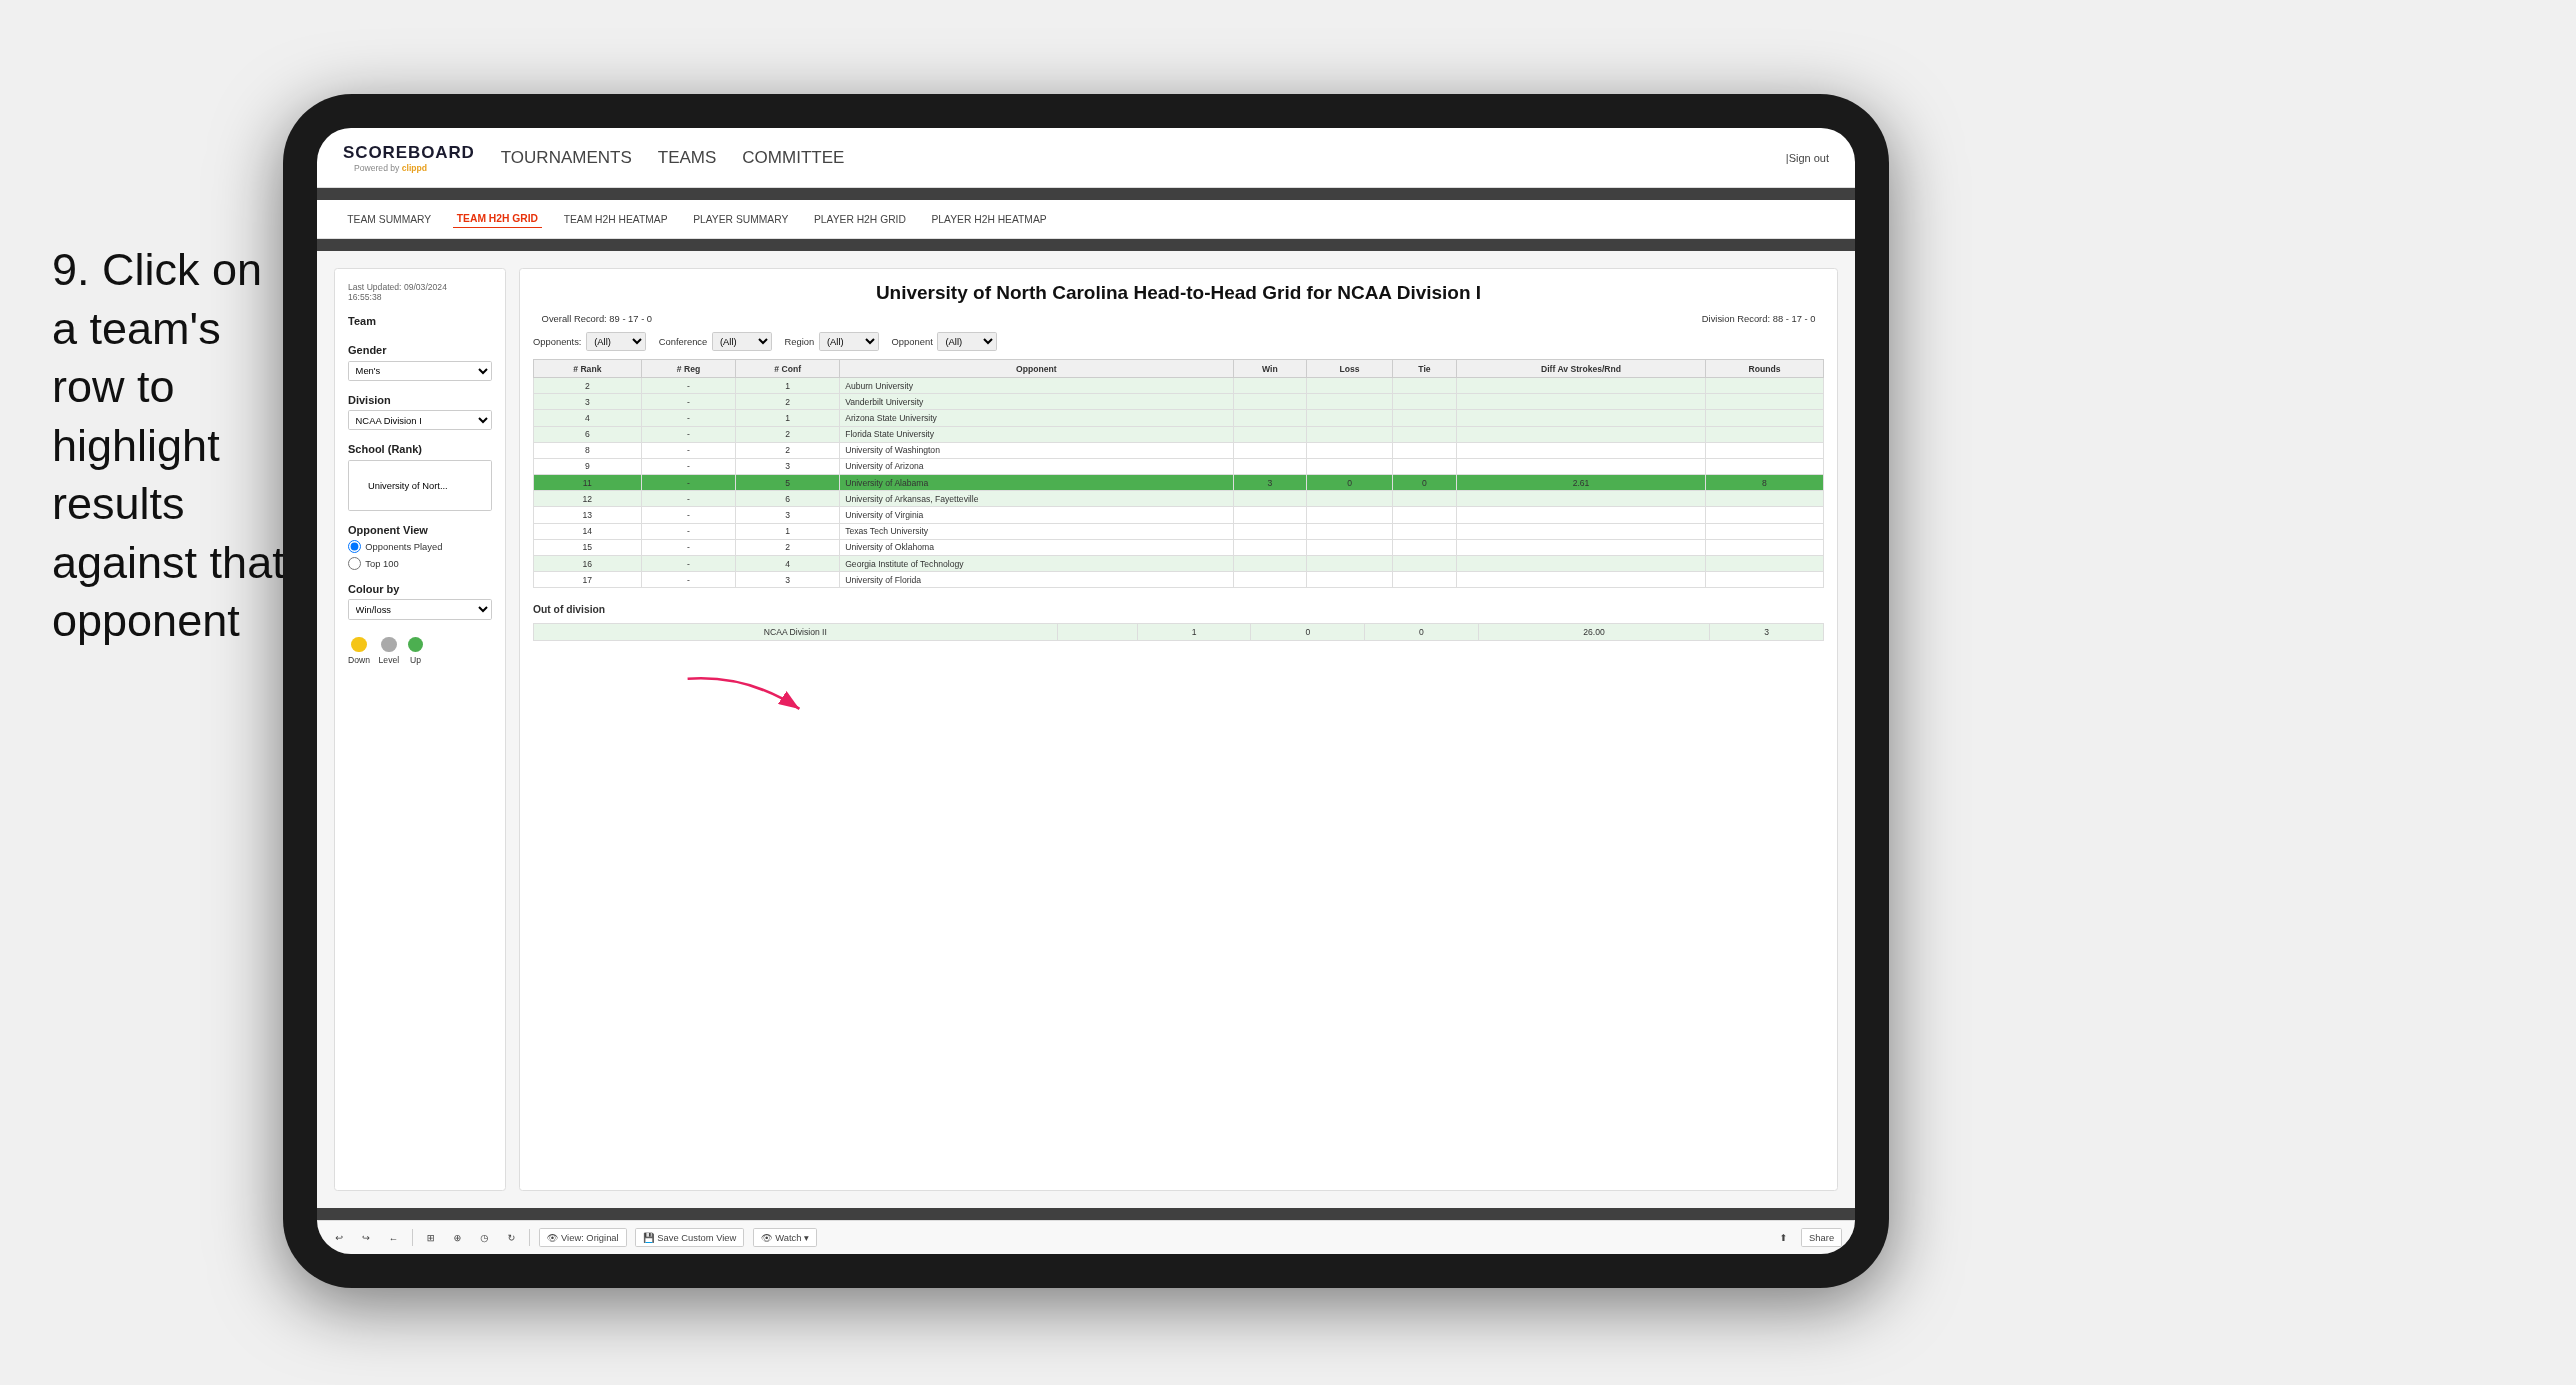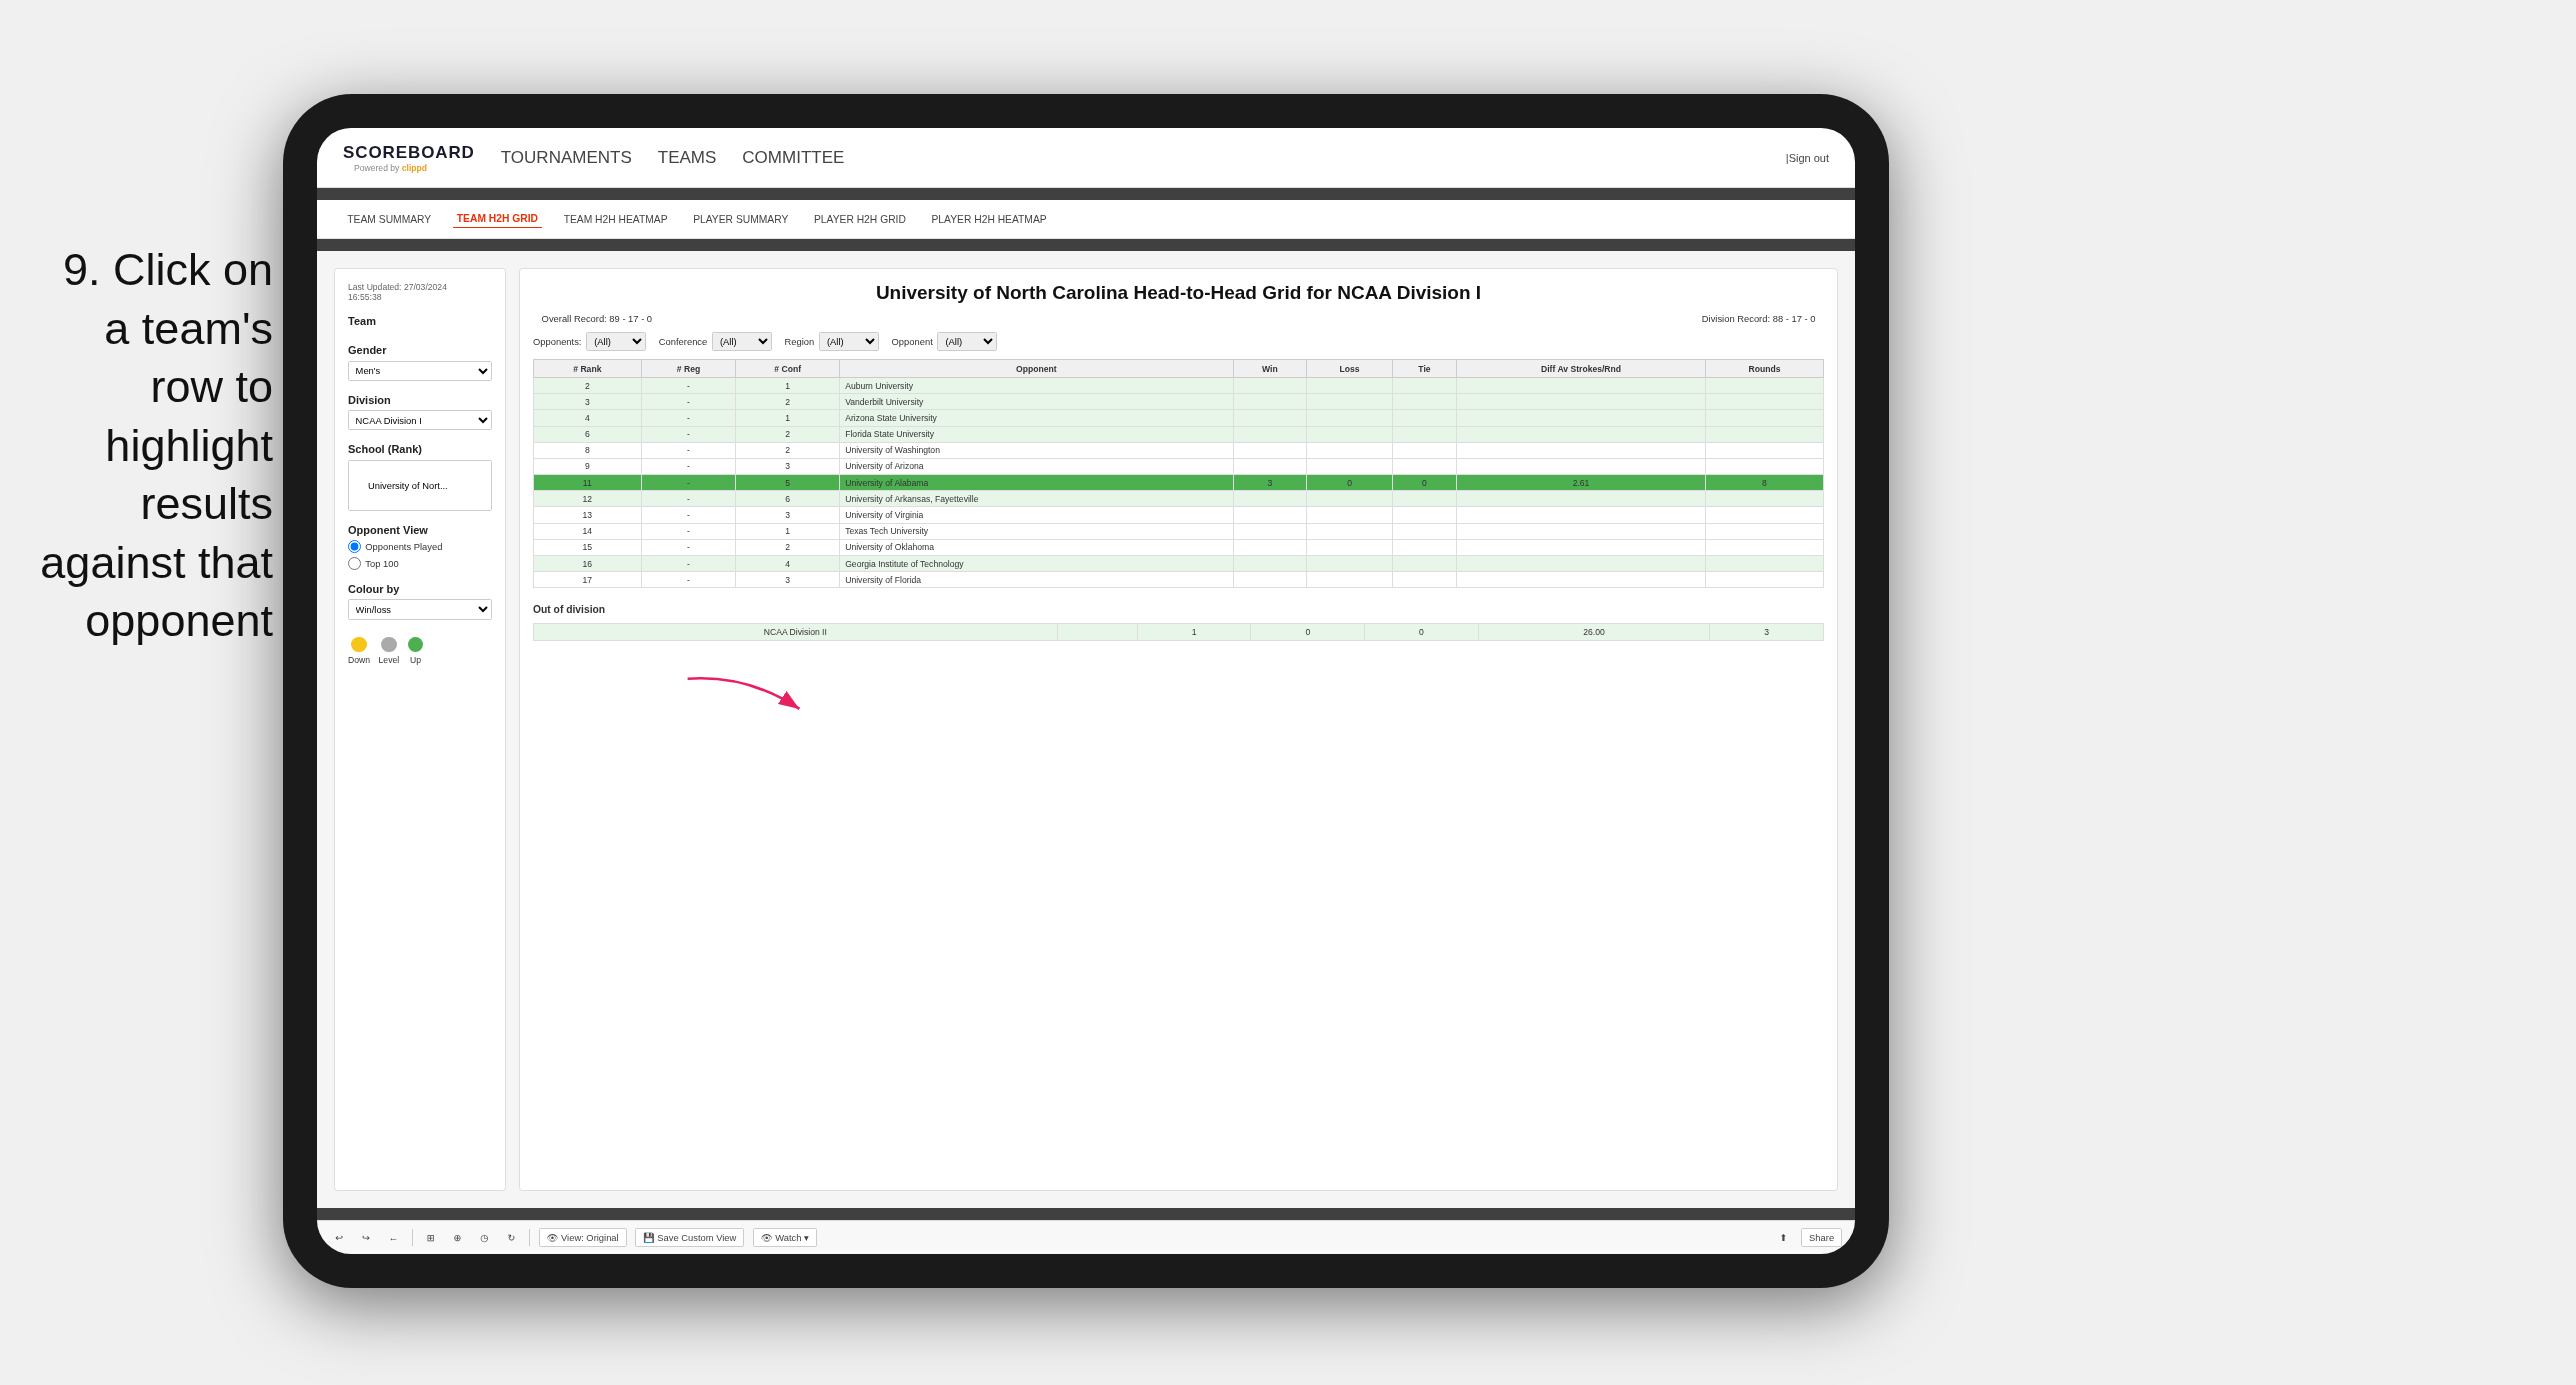--- a/index.html
+++ b/index.html
@@ -10,28 +10,27 @@
       height: 1385px;
       display: flex;
       align-items: center;
       justify-content: center;
       position: relative;
     }
 
     
     .instruction-text {
       position: absolute;
-      left: 32px;
+      left: 52px;
       top: 241px;
       width: 241px;
       font-size: 45px;
       font-weight: 400;
       color: #111;
       line-height: 1.3;
-      text-align: right;
     }
 
     
     .tablet {
       position: absolute;
       left: 283px;
       top: 94px;
       width: 1606px;
       height: 1194px;
       background: #1a1a1a;
@@ -403,21 +402,21 @@
       <span class="sub-nav-item">PLAYER SUMMARY</span>
       <span class="sub-nav-item">PLAYER H2H GRID</span>
       <span class="sub-nav-item">PLAYER H2H HEATMAP</span>
     </div>
 
     <div class="main-content">
       <div class="dashboard">
 
         <div class="sidebar">
           <div>
-            <div class="sidebar-last-updated">Last Updated: 27/03/2024</div>
+            <div class="sidebar-last-updated">Last Updated: 09/03/2024</div>
             <div class="sidebar-last-updated">16:55:38</div>
           </div>
 
           <div>
             <div class="sidebar-section-label">Team</div>
           </div>
 
           <div>
             <div class="sidebar-section-label">Gender</div>
             <select class="sidebar-select">

